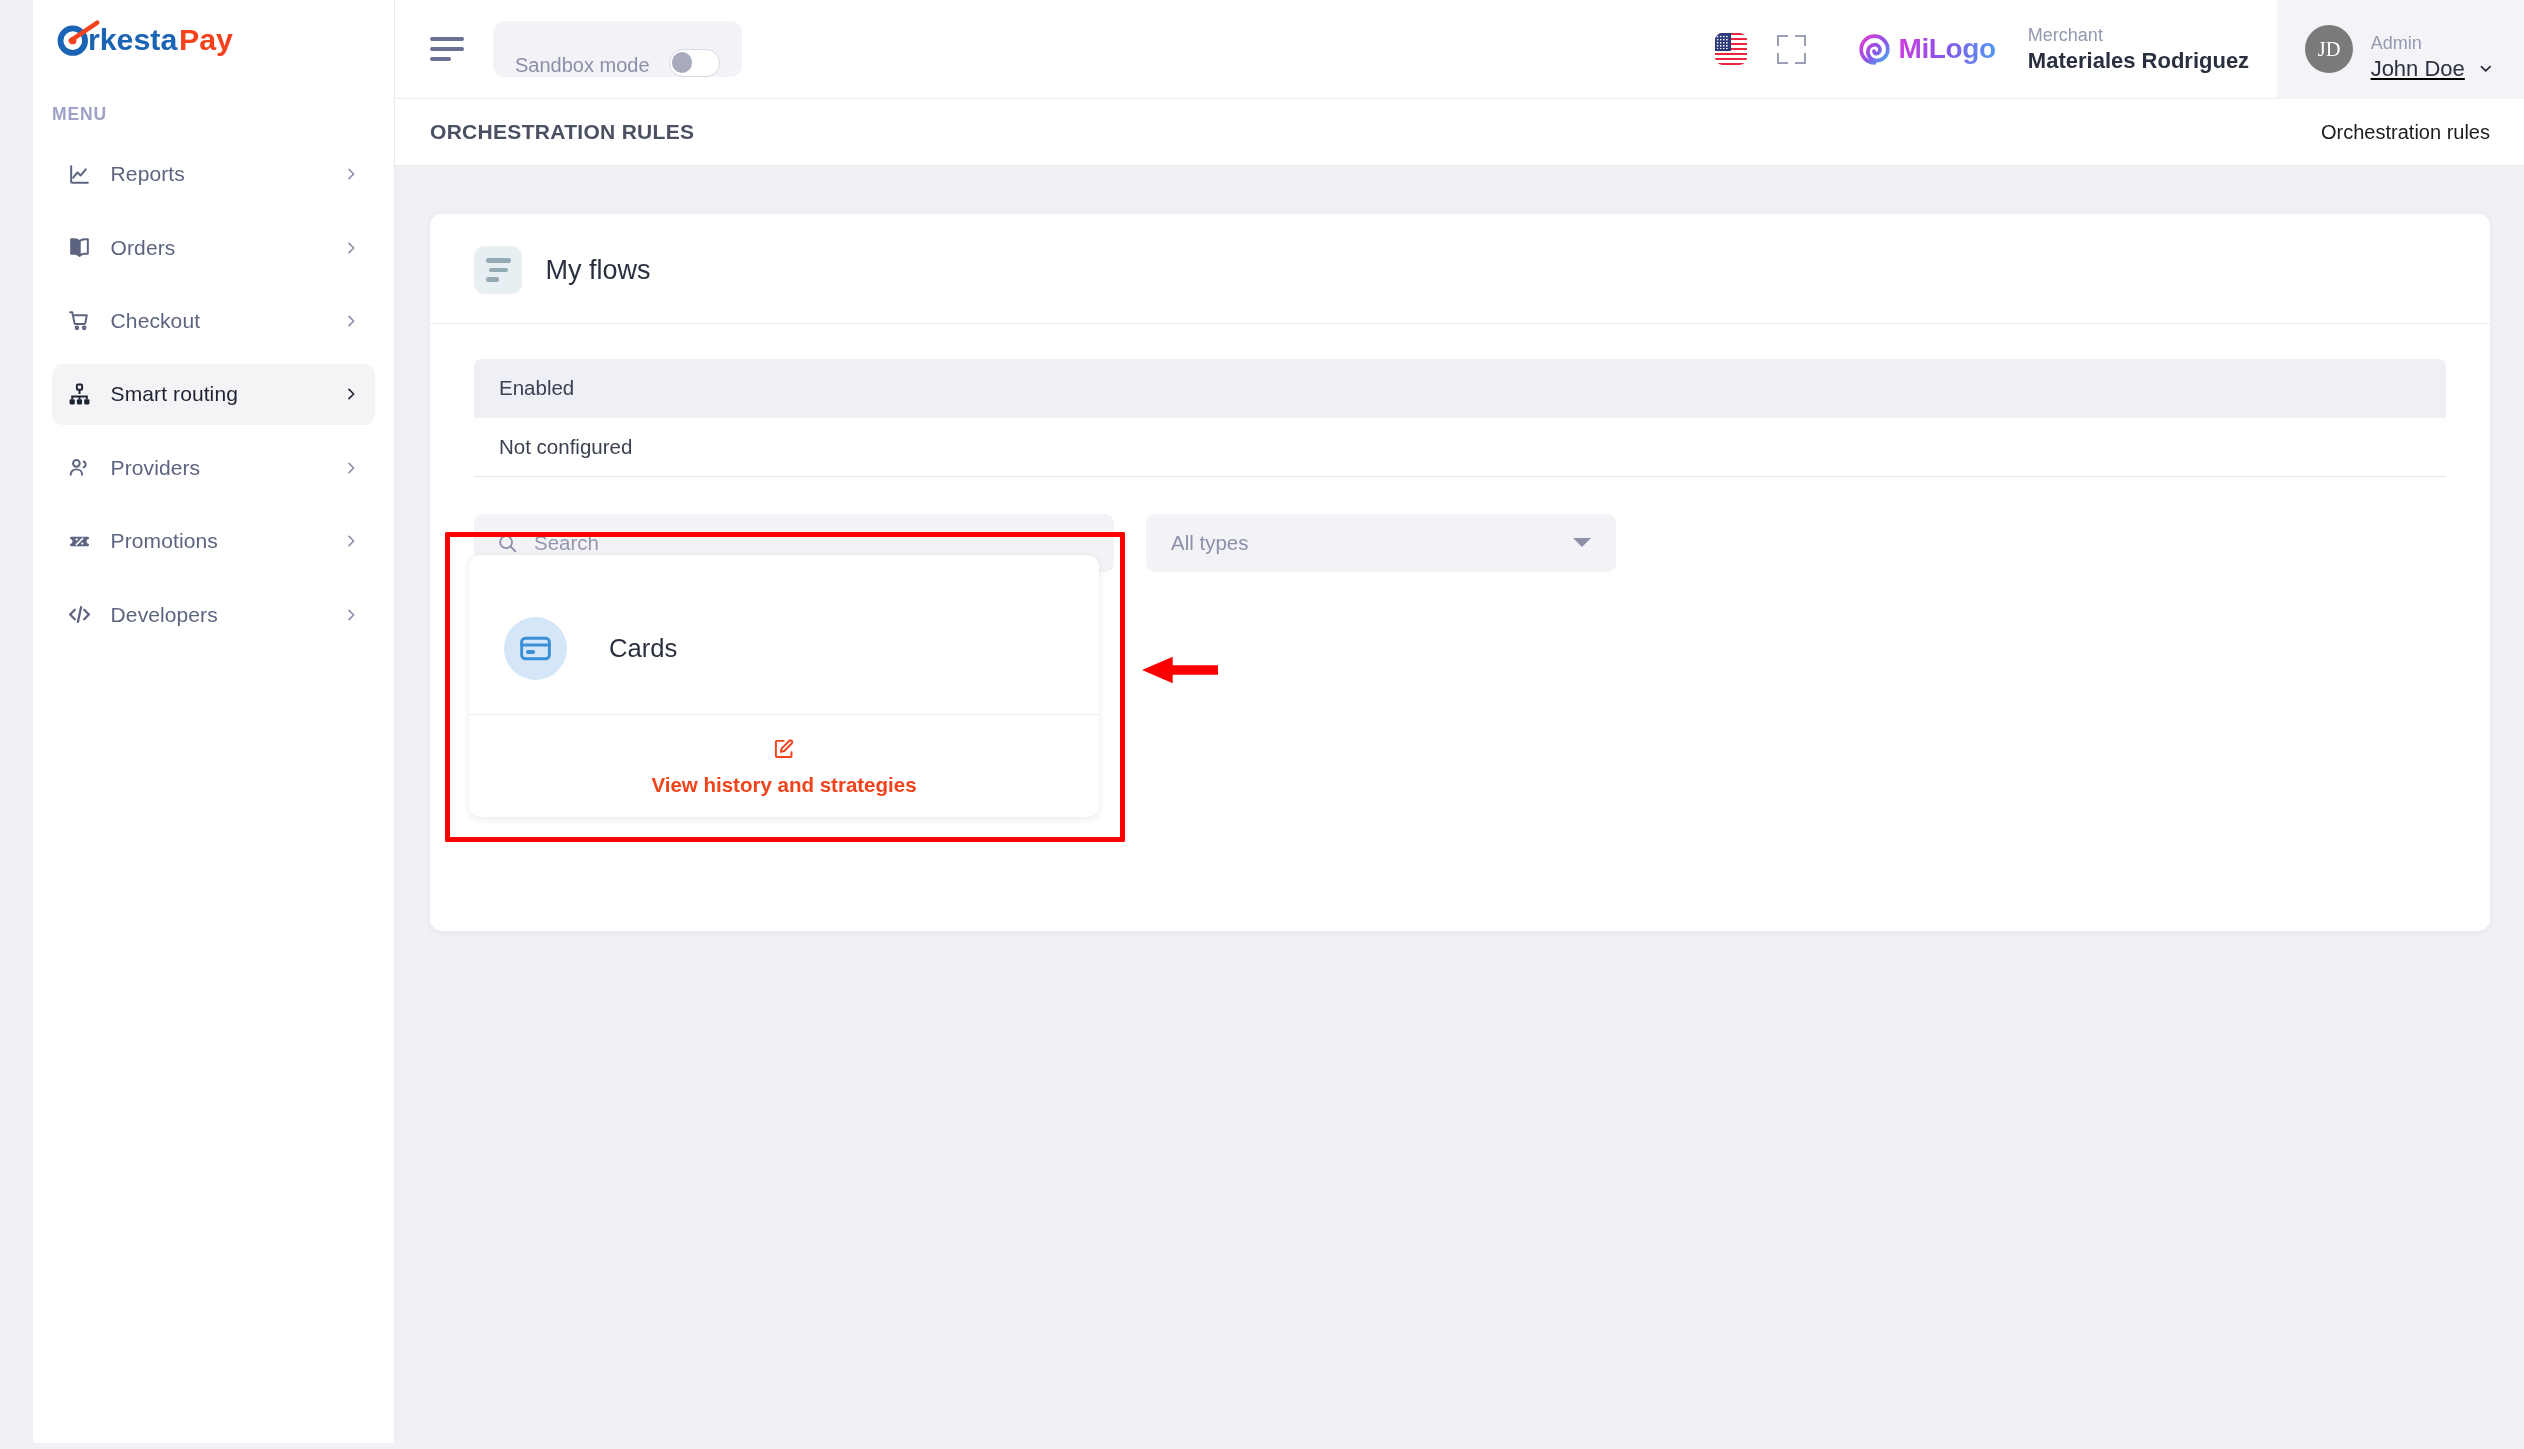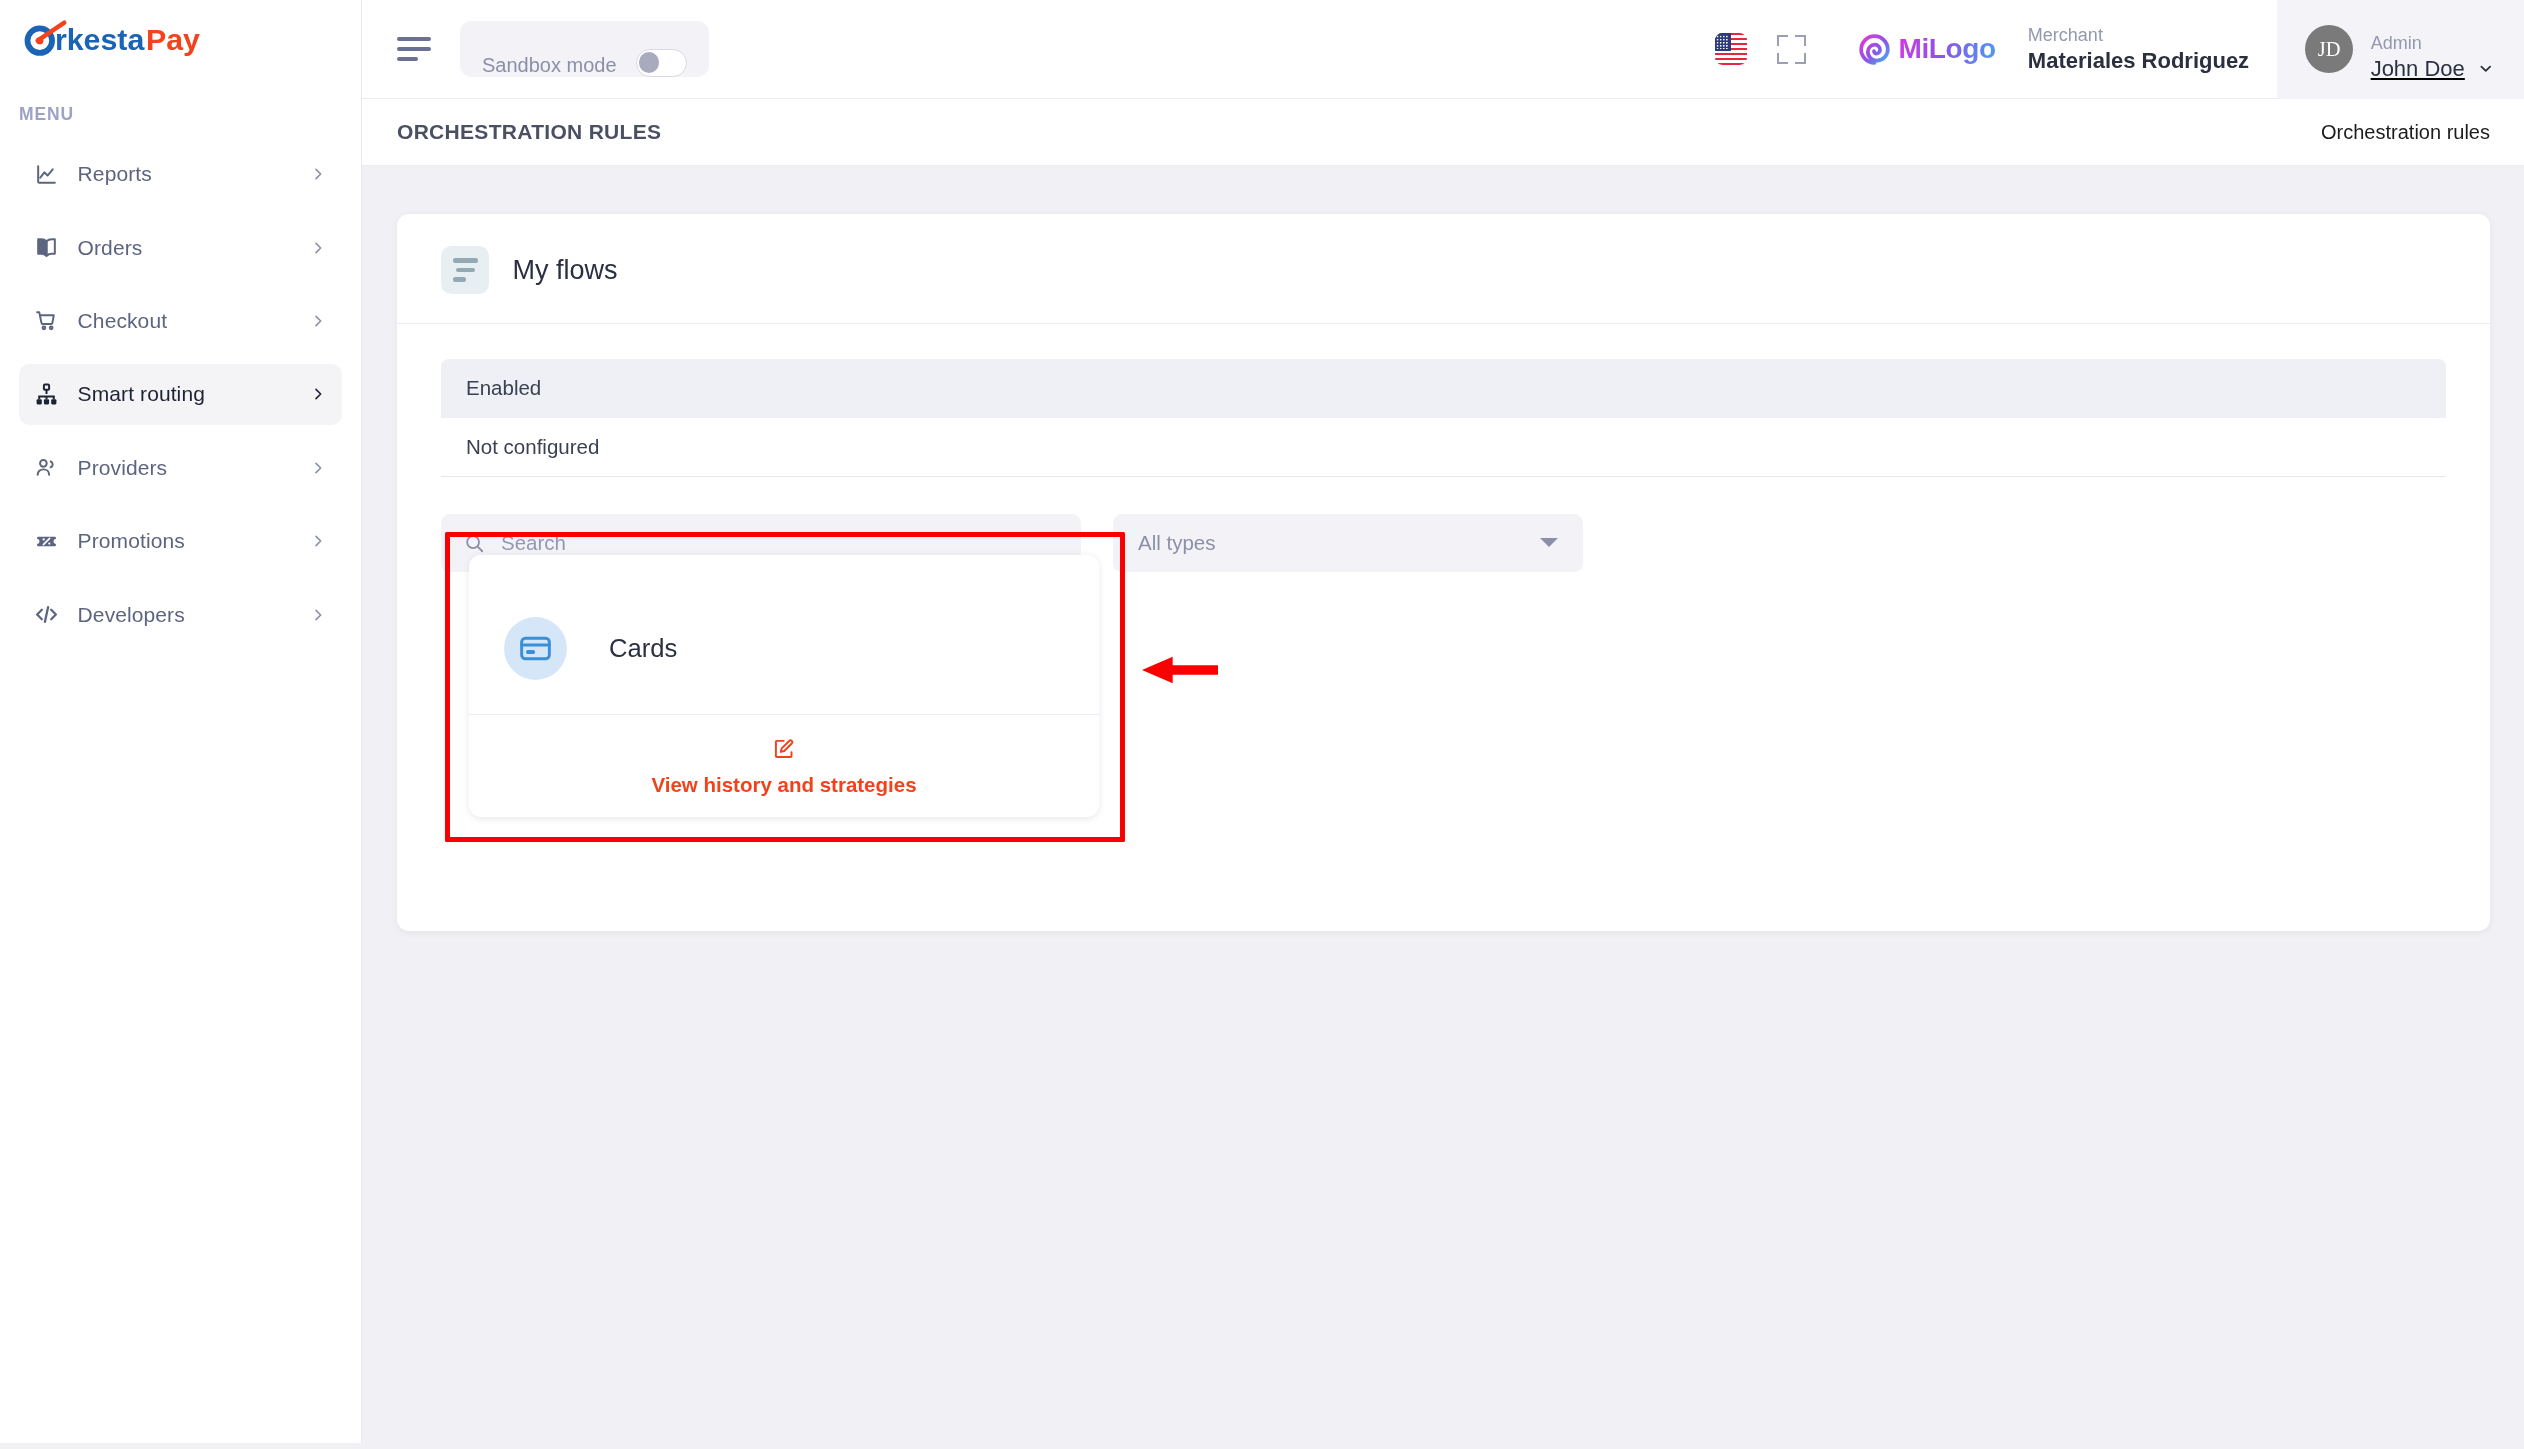--- a/index.html
+++ b/index.html
@@ -11,20 +11,21 @@
   }
   .app { display: flex; width: 2525px; height: 1449px; }
 
   
   .sidebar {
     width: 362px; height: 1443px;
     background: #ffffff;
     flex: 0 0 362px;
     border-right: 0.7px solid #e9e9ef;
     position: relative;
+    margin-left: 33px;
   }
   .logo-wrap { padding: 19px 0 0 22px; height: 92px; }
   .logo { display: block; }
   .menu-label {
     font-size: 17.5px; font-weight: 700; letter-spacing: 0.9px;
     color: #9ea2c6; padding: 11.7px 0 0 19px;
   }
   .nav { margin-top: 19px; padding: 0 19px; }
   .nav-item {
     display: flex; align-items: center;

